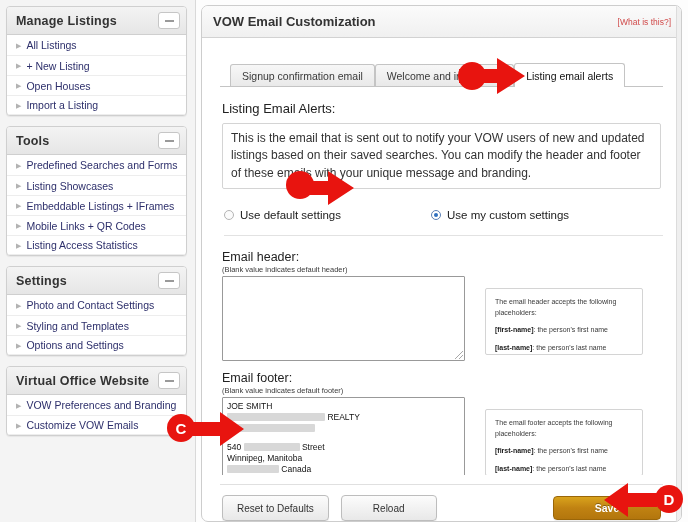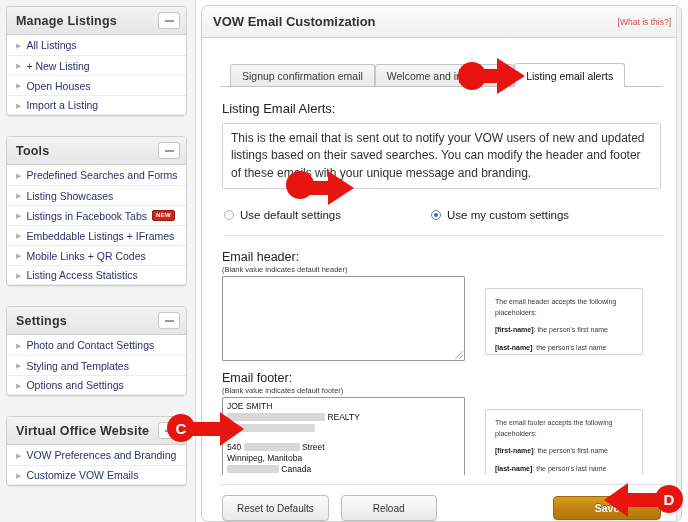--- a/index.html
+++ b/index.html
@@ -24,21 +24,21 @@
     padding: 6px 8px 0 6px;
     flex: 0 0 196px;
     border-right: 1px solid #d9d9d9;
     position: relative;
     overflow: hidden;
   }
   .panel {
     background: #ffffff;
     border: 1px solid #cfcfcf;
     border-radius: 4px;
-    margin-bottom: 20px;
+    margin-bottom: 10px;
     box-shadow: 0 1px 1px rgba(0,0,0,0.06);
     overflow: hidden;
   }
   .panel-head {
     background: linear-gradient(to bottom, #f3f3f3 0%, #e6e6e6 100%);
     border-bottom: 1px solid #cfcfcf;
     height: 28px;
     display: flex;
     align-items: center;
     justify-content: space-between;
@@ -390,25 +390,20 @@
           </span>
       </div>
       <ul class="panel-list">
         <li>
           <span class="bullet">▶</span>
           <span class="item-label">Predefined Searches and Forms</span>
         </li>
         <li>
           <span class="bullet">▶</span>
           <span class="item-label">Listing Showcases</span>
-        </li>
-        <li>
-          <span class="bullet">▶</span>
-          <span class="item-label">Listings in Facebook Tabs</span>
-          <span class="badge-new">NEW</span>
         </li>
         <li>
           <span class="bullet">▶</span>
           <span class="item-label">Embeddable Listings + IFrames</span>
         </li>
         <li>
           <span class="bullet">▶</span>
           <span class="item-label">Mobile Links + QR Codes</span>
         </li>
         <li>

